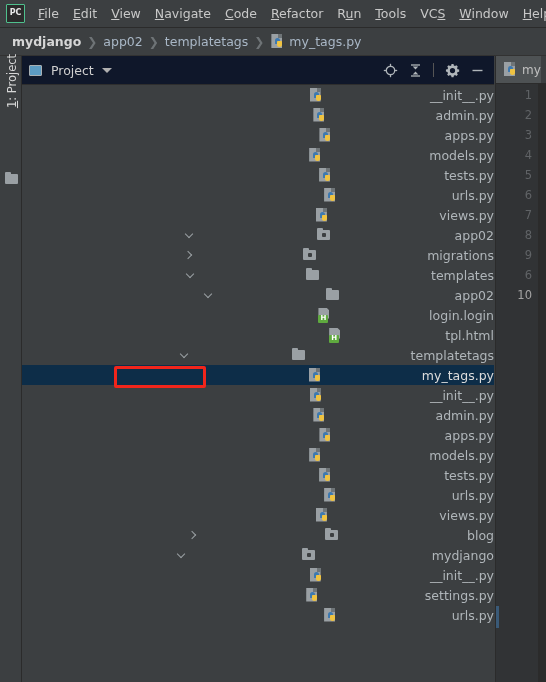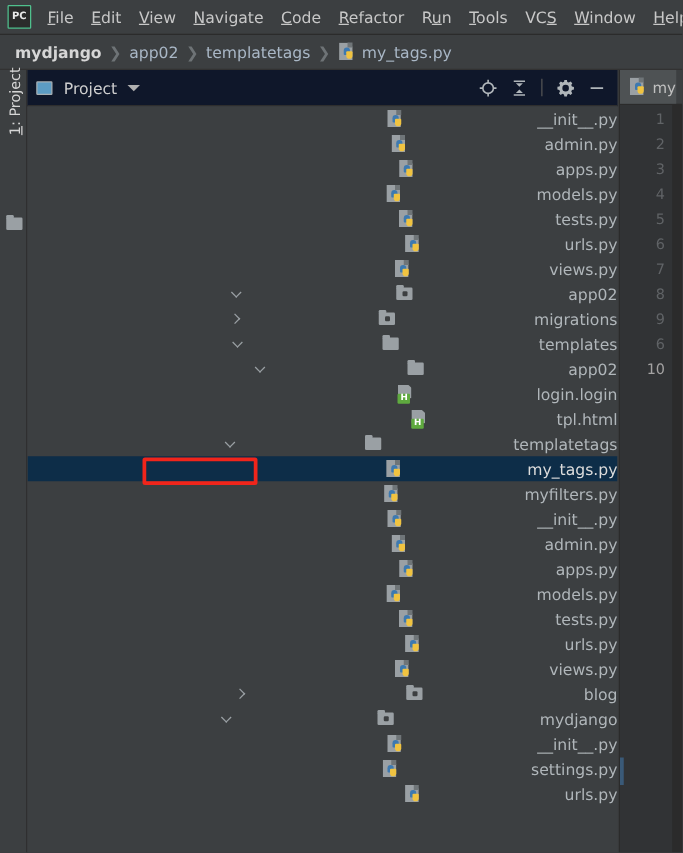--- a/index.html
+++ b/index.html
@@ -467,31 +467,20 @@
           <span class="ico ico-py">
             <span class="sheet"></span>
             <span class="fold"></span>
             <span class="snake-b"></span>
             <span class="snake-y"></span>
           </span>
           <span class="lbl">my_tags.py</span>
         </div>
         <div class="annot" style="border-color: rgb(241, 37, 27); left: 92px; top: 281px; width: 92px; height: 22px; box-sizing: border-box;"></div>
         <div class="row">
-          <span class="ind" style="width: 84px;"></span>
-          <span class="arrow"></span>
-          <span class="ico ico-py">
-            <span class="sheet"></span>
-            <span class="fold"></span>
-            <span class="snake-b"></span>
-            <span class="snake-y"></span>
-          </span>
-          <span class="lbl">myfilters.py</span>
-        </div>
-        <div class="row">
           <span class="ind" style="width: 70px;"></span>
           <span class="arrow"></span>
           <span class="ico ico-py">
             <span class="sheet"></span>
             <span class="fold"></span>
             <span class="snake-b"></span>
             <span class="snake-y"></span>
           </span>
           <span class="lbl">__init__.py</span>
         </div>

